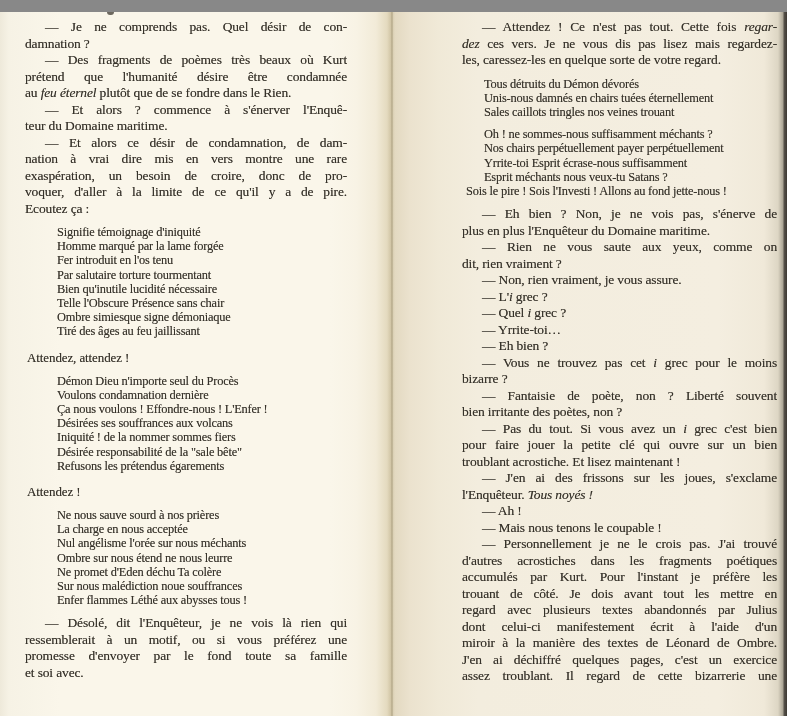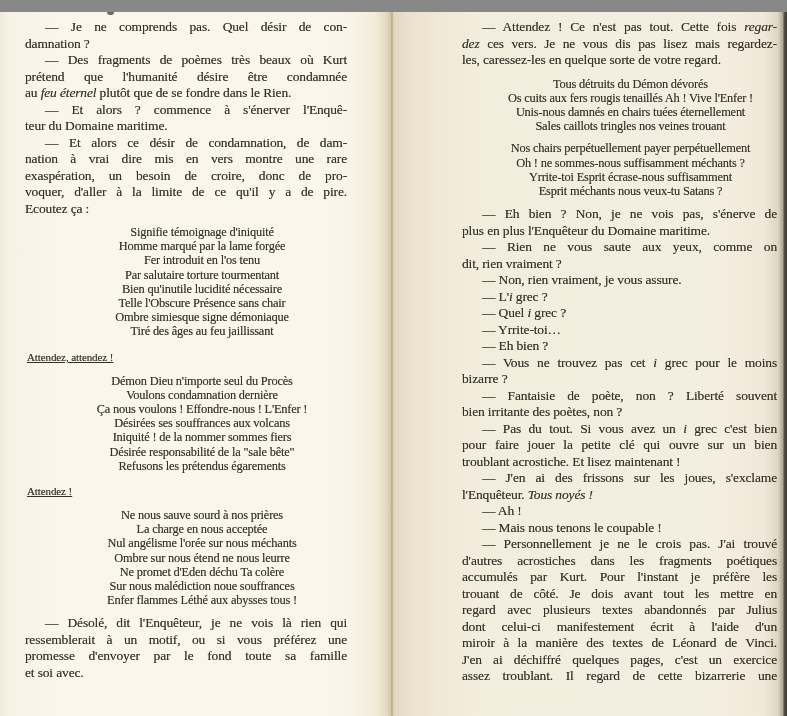--- a/index.html
+++ b/index.html
@@ -24,34 +24,33 @@
   .page--right{left:462px;width:315px;}
   .para{margin:0;}
   .tline{
     font-size:13.5px;line-height:16.5px;letter-spacing:-0.15px;
     text-align:justify;text-align-last:justify;
     white-space:nowrap;overflow:hidden;
     text-shadow:0 0 .5px rgba(54,50,42,.55);
   }
   .tline.first,.tline.single{padding-left:20px;}
   .tline.last,.tline.single{text-align-last:left;}
-  .verse{margin:8px 0;text-align:center;}
+  .verse{margin:8px 0;}
   .page--left .verse{padding-left:32px;}
   .page--right .verse{padding-left:22px;}
   .verse-line{
     font-size:12.4px;line-height:14.2px;letter-spacing:-0.2px;
     white-space:nowrap;
     text-shadow:0 0 .5px rgba(54,50,42,.5);
   }
   .verse-line.outdent{margin-left:-18px;}
   .verse-head{
-    font-size:11px;line-height:17px;letter-spacing:-0.1px;
+    font-size:13px;line-height:17px;letter-spacing:-0.1px;
     margin:10px 0 5px;padding-left:2px;
     text-shadow:0 0 .5px rgba(54,50,42,.55);
-    text-decoration:underline;
   }
 </style>
 </head>
 <body>
 
 <div class="scan">
   <div class="scuff"></div>
   <div class="page page--left" id="left-page">
       <div class="para">
         <div class="tline first">— Je ne comprends pas. Quel désir de con-</div>
@@ -111,29 +110,29 @@
       </div>
     </div>
   <div class="page page--right" id="right-page">
       <div class="para">
         <div class="tline first">— Attendez ! Ce n'est pas tout. Cette fois <i>regar-</i></div>
         <div class="tline"><i>dez</i> ces vers. Je ne vous dis pas lisez mais regardez-</div>
         <div class="tline last">les, caressez-les en quelque sorte de votre regard.</div>
       </div>
       <div class="verse">
         <div class="verse-line">Tous détruits du Démon dévorés</div>
-        <div class="verse-line">Os cuits aux fers rougis tenaillés Ah ! Vive l'Enfer !</div>
         <div class="verse-line">Unis-nous damnés en chairs tuées éternellement</div>
         <div class="verse-line">Sales caillots tringles nos veines trouant</div>
       </div>
       <div class="verse">
+        <div class="verse-line">Oh ! ne sommes-nous suffisamment méchants ?</div>
         <div class="verse-line">Nos chairs perpétuellement payer perpétuellement</div>
-        <div class="verse-line">Oh ! ne sommes-nous suffisamment méchants ?</div>
         <div class="verse-line">Yrrite-toi Esprit écrase-nous suffisamment</div>
         <div class="verse-line">Esprit méchants nous veux-tu Satans ?</div>
+        <div class="verse-line outdent">Sois le pire ! Sois l'Investi ! Allons au fond jette-nous !</div>
       </div>
       <div class="para">
         <div class="tline first">— Eh bien ? Non, je ne vois pas, s'énerve de</div>
         <div class="tline last">plus en plus l'Enquêteur du Domaine maritime.</div>
       </div>
       <div class="para">
         <div class="tline first">— Rien ne vous saute aux yeux, comme on</div>
         <div class="tline last">dit, rien vraiment ?</div>
       </div>
       <div class="para">
@@ -174,19 +173,19 @@
       <div class="para">
         <div class="tline first single">— Mais nous tenons le coupable !</div>
       </div>
       <div class="para">
         <div class="tline first">— Personnellement je ne le crois pas. J'ai trouvé</div>
         <div class="tline">d'autres acrostiches dans les fragments poétiques</div>
         <div class="tline">accumulés par Kurt. Pour l'instant je préfère les</div>
         <div class="tline">trouant de côté. Je dois avant tout les mettre en</div>
         <div class="tline">regard avec plusieurs textes abandonnés par Julius</div>
         <div class="tline">dont celui-ci manifestement écrit à l'aide d'un</div>
-        <div class="tline">miroir à la manière des textes de Léonard de Vinci.</div>
+        <div class="tline">miroir à la manière des textes de Léonard de Ombre.</div>
         <div class="tline">J'en ai déchiffré quelques pages, c'est un exercice</div>
         <div class="tline">assez troublant. Il regard de cette bizarrerie une</div>
       </div>
     </div>
   <div class="fold-line"></div>
 </div>
 
 </body></html>

